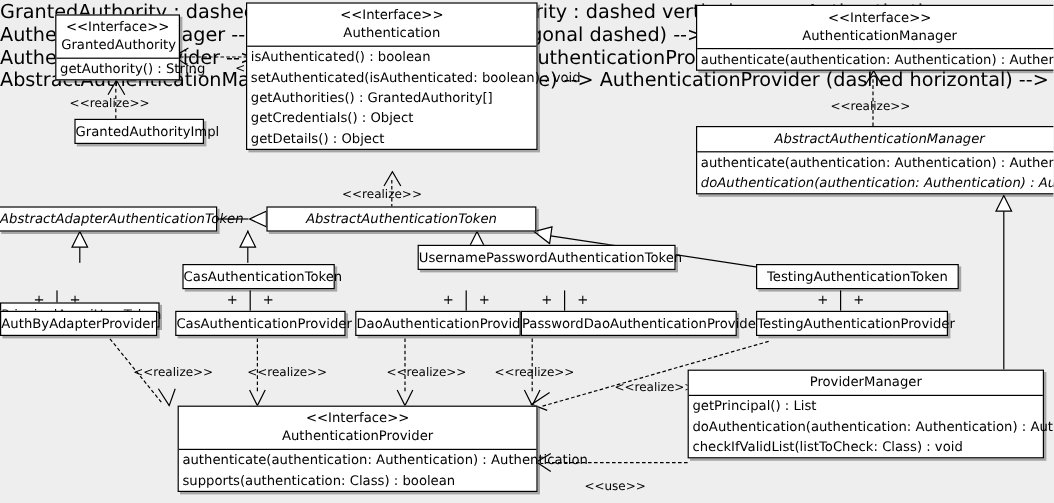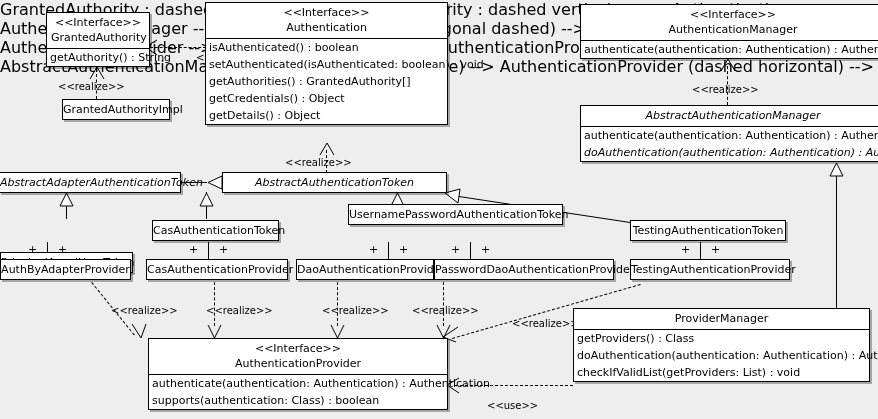--- a/index.html
+++ b/index.html
@@ -374,21 +374,21 @@
   </div>
 
   <div class="uml simple" style="left:152px; top:220px; width:127px; height:21px;">
     <span>CasAuthenticationToken</span>
   </div>
 
   <div class="uml simple" style="left:348px; top:204px; width:215px; height:21px;">
     <span>UsernamePasswordAuthenticationToken</span>
   </div>
 
-  <div class="uml simple" style="left:630px; top:220px; width:156px; height:21px;">
+  <div class="uml simple" style="left:630px; top:220px; width:169px; height:21px;">
     <span>TestingAuthenticationToken</span>
   </div>
 
   
   <div class="uml simple" style="left:0px; top:259px; width:131px; height:21px;">
     <span>AuthByAdapterProvider</span>
   </div>
 
   <div class="uml simple" style="left:146px; top:259px; width:142px; height:21px;">
     <span>CasAuthenticationProvider</span>
@@ -419,19 +419,19 @@
     </div>
   </div>
 
   
   <div class="uml" style="left:573px; top:308px; width:297px;">
     <div class="hdr">
       <span class="cname">ProviderManager</span>
     </div>
     <div class="sep"></div>
     <div class="ops">
-      <div class="op">getProviders() : Class</div>
+      <div class="op">getPrincipal() : List</div>
       <div class="op">doAuthentication(authentication: Authentication) : Authentication</div>
-      <div class="op">checkIfValidList(getProviders: List) : void</div>
+      <div class="op">checkIfValidList(listToCheck: Class) : void</div>
     </div>
   </div>
 
 </div>
 
 </body></html>

